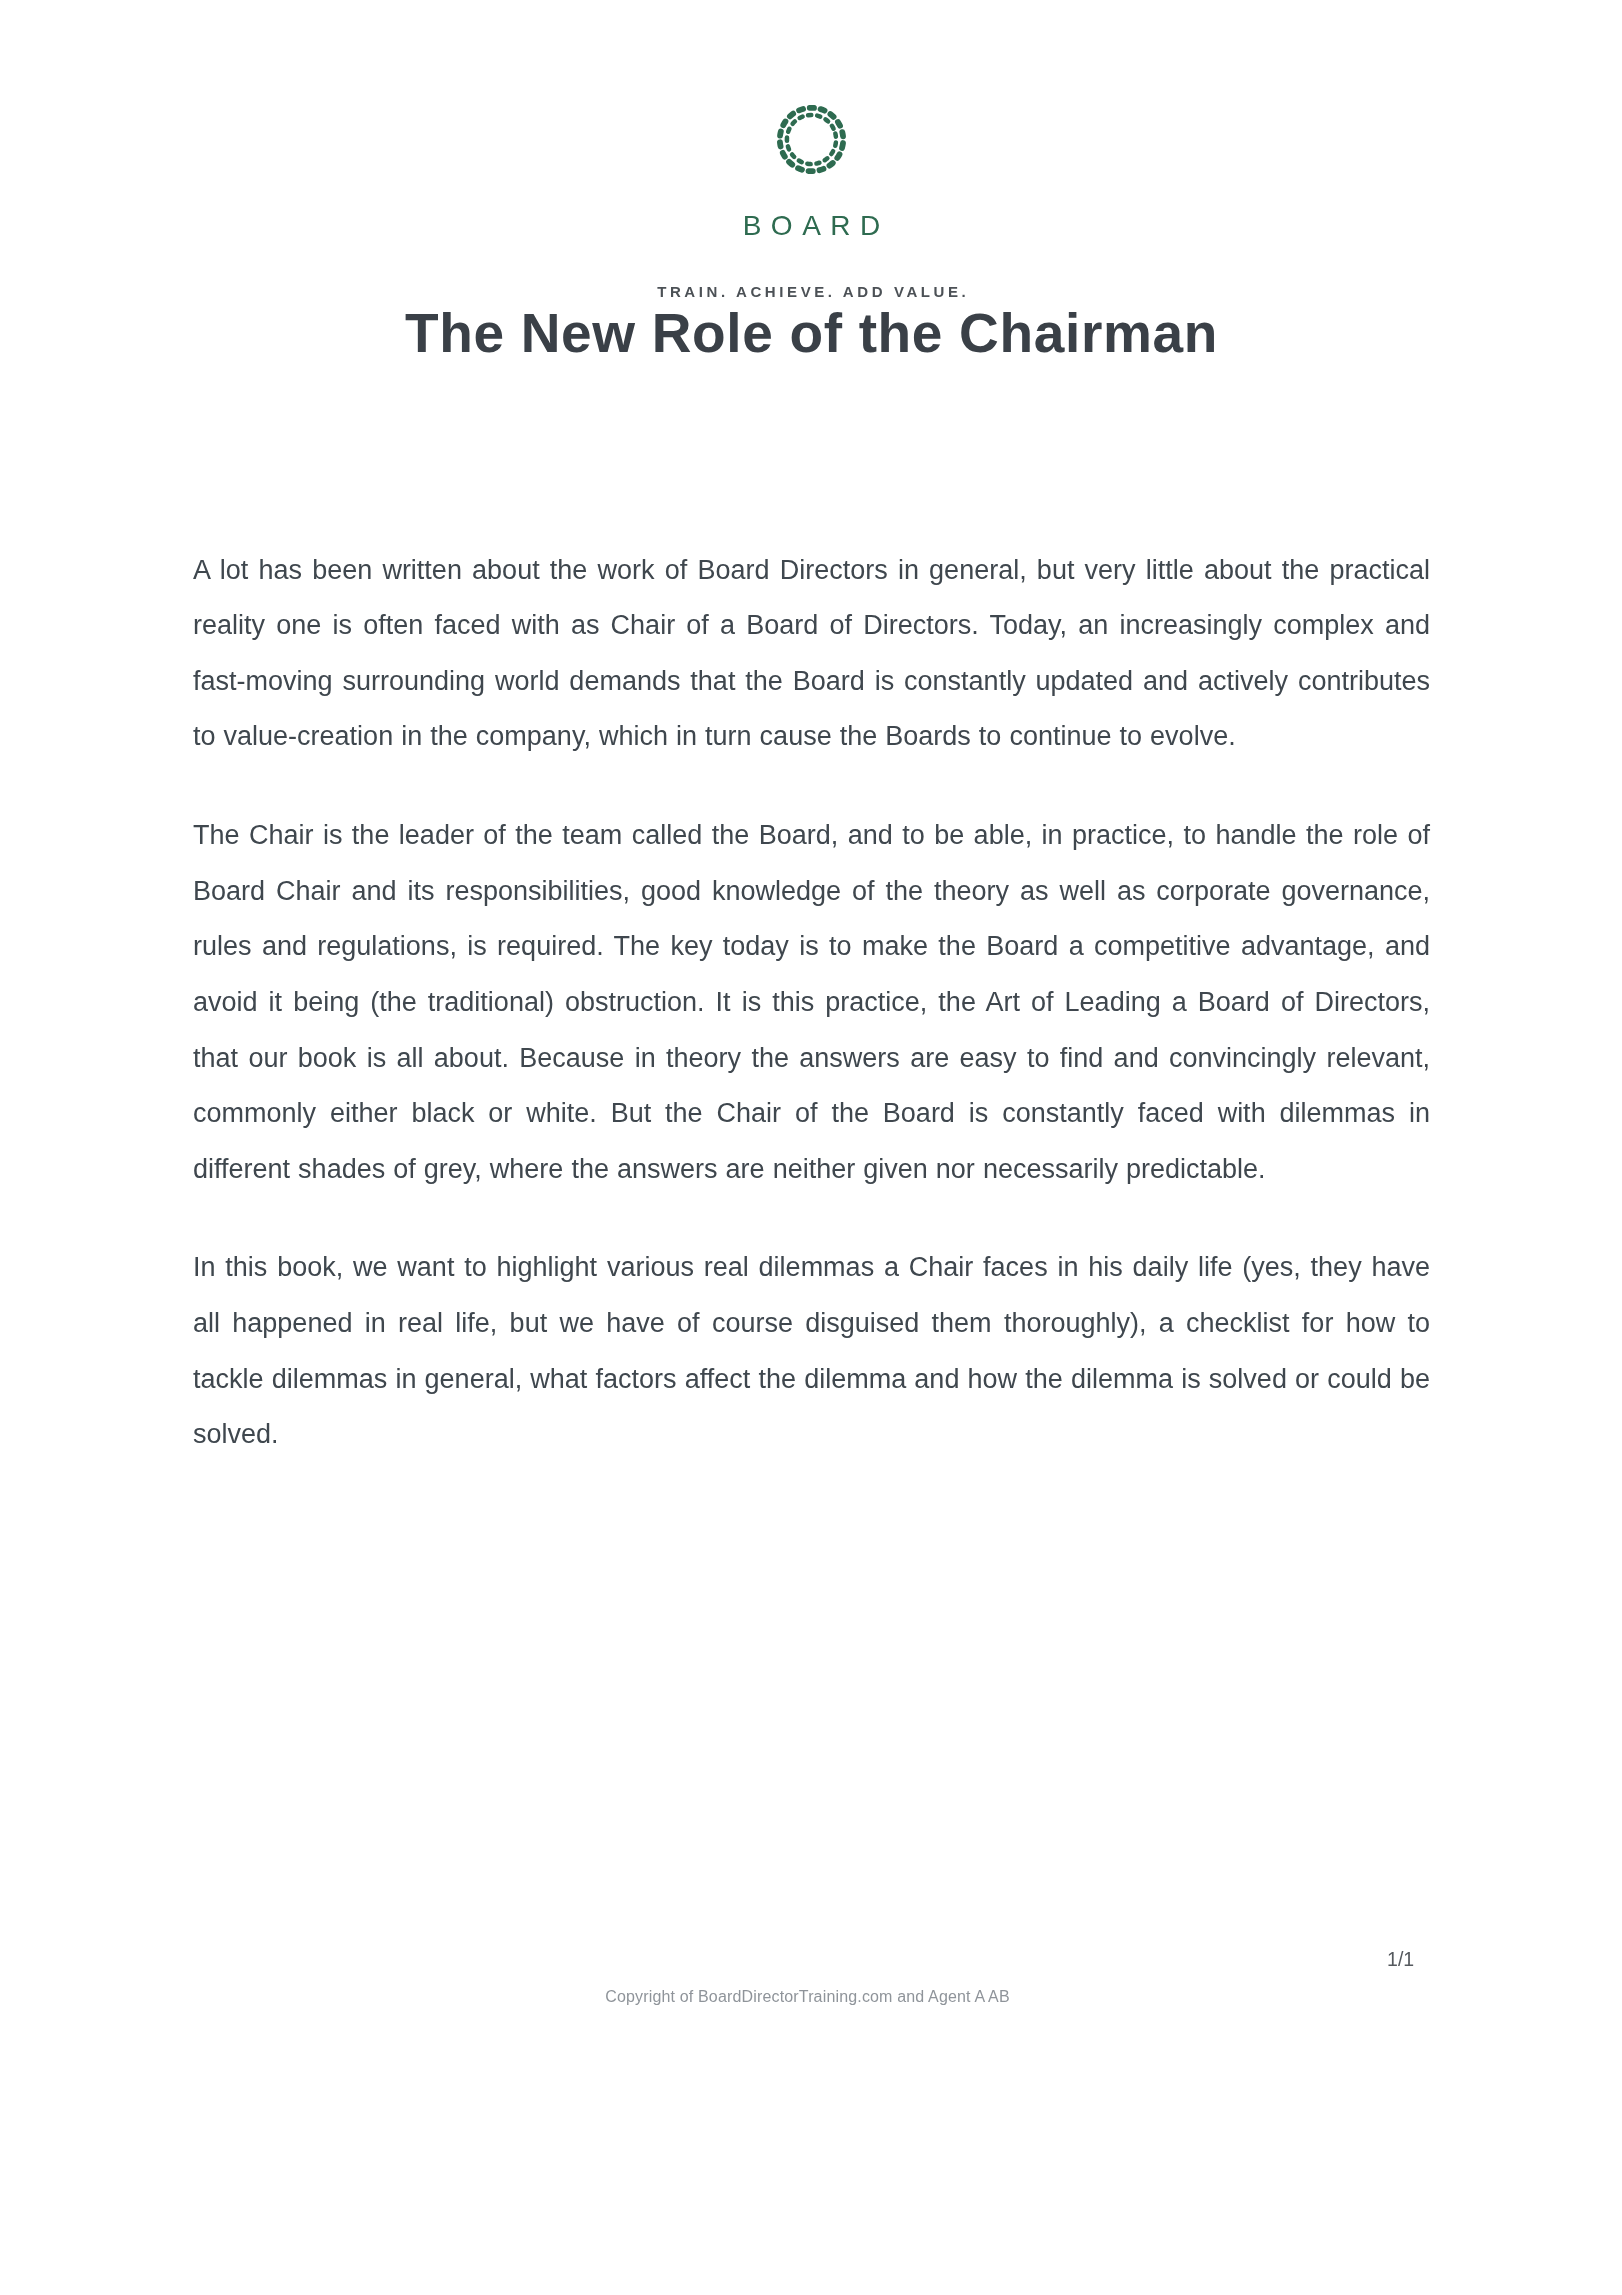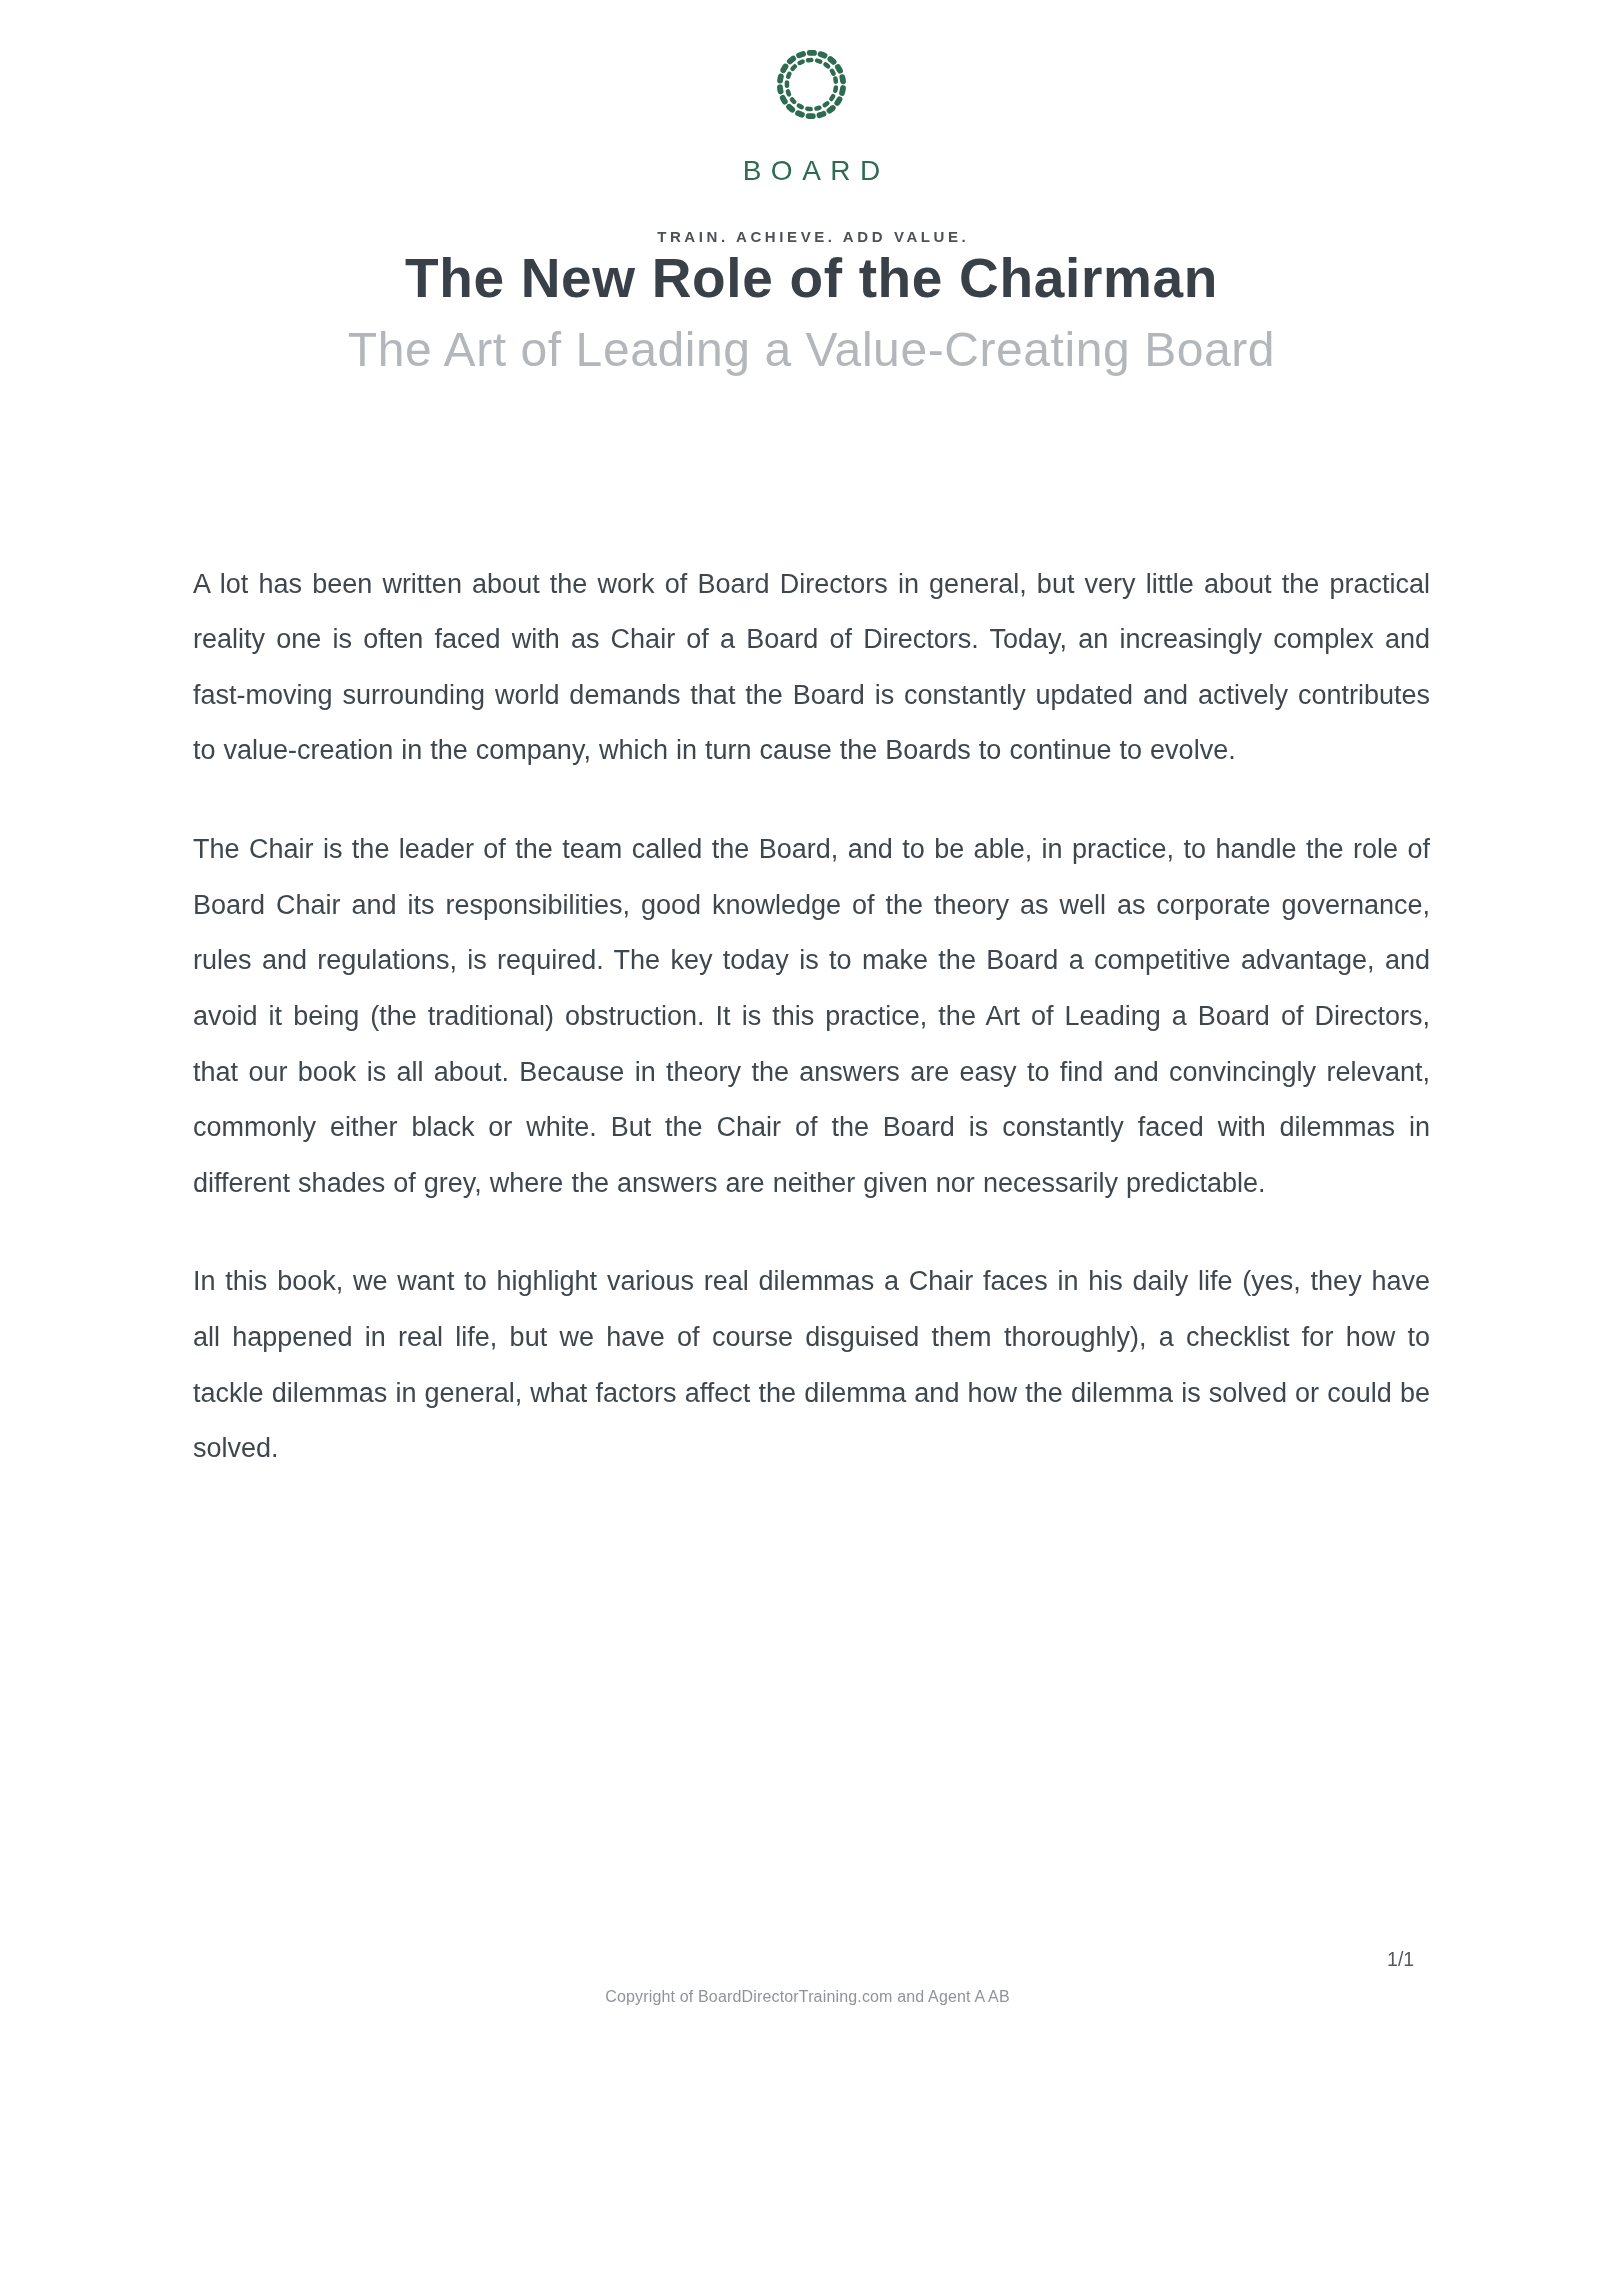--- a/index.html
+++ b/index.html
@@ -8,21 +8,21 @@
     background: #ffffff;
     font-family: "Liberation Sans", sans-serif;
   }
 
   .page {
     position: relative;
     width: 1623px;
     height: 2042px;
     margin: 0 auto;
     background: #ffffff;
-    padding: 36px 193px 0 193px;
+    padding: 91px 193px 0 193px;
     overflow: hidden;
   }
 
   
   .logo-block {
     text-align: center;
   }
 
   .wreath {
     display: inline-block;
@@ -125,21 +125,20 @@
       </svg>
     </span>
     <div class="brand">
       <div>BOARD</div>
     </div>
     <div class="tagline">TRAIN. ACHIEVE. ADD VALUE.</div>
   </header>
 
   <section class="title-block">
     <h1 class="doc-title">The New Role of the Chairman</h1>
-    <h2 class="doc-subtitle">The Art of Leading a Value-Creating Board</h2>
   </section>
 
   <main class="body-text">
     <p>A lot has been written about the work of Board Directors in general, but very little about the practical reality one is often faced with as Chair of a Board of Directors. Today, an increasingly complex and fast-moving surrounding world demands that the Board is constantly updated and actively contributes to value-creation in the company, which in turn cause the Boards to continue to evolve.</p>
     <p>The Chair is the leader of the team called the Board, and to be able, in practice, to handle the role of Board Chair and its responsibilities, good knowledge of the theory as well as corporate governance, rules and regulations, is required. The key today is to make the Board a competitive advantage, and avoid it being (the traditional) obstruction. It is this practice, the Art of Leading a Board of Directors, that our book is all about. Because in theory the answers are easy to find and convincingly relevant, commonly either black or white. But the Chair of the Board is constantly faced with dilemmas in different shades of grey, where the answers are neither given nor necessarily predictable.</p>
     <p>In this book, we want to highlight various real dilemmas a Chair faces in his daily life (yes, they have all happened in real life, but we have of course disguised them thoroughly), a checklist for how to tackle dilemmas in general, what factors affect the dilemma and how the dilemma is solved or could be solved.</p>
   </main>
 
   <footer class="footer">
     <div class="page-number">1/1</div>

